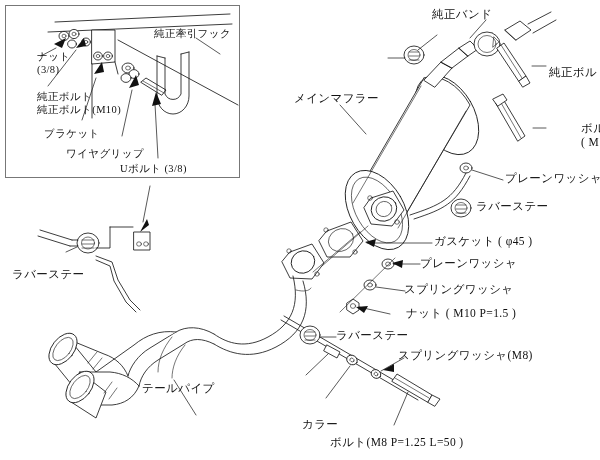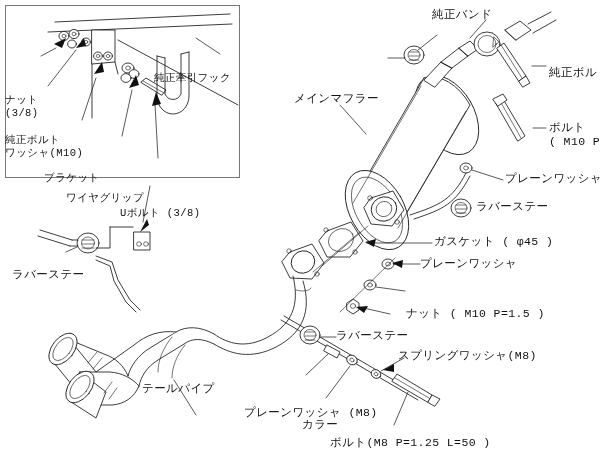--- a/index.html
+++ b/index.html
@@ -2,26 +2,26 @@
 <html><head>
 <meta charset="utf-8">
 <style>
   html,body{margin:0;padding:0;background:#ffffff;}
   #root{
     position:relative;width:600px;height:460px;background:#ffffff;overflow:hidden;
     font-family:"DejaVu Sans","Liberation Sans",sans-serif;color:#000;
   }
   .lbl{
     position:absolute;white-space:nowrap;color:#111;
-    font-family:Liberation Mono, monospace;
+    font-family:Liberation Serif, serif;
     letter-spacing:0.4px;line-height:1.18;
   }
-  .lbl.sm{font-size:10.5px;margin-top:44px;}
+  .lbl.sm{font-size:10.5px;}
   .lbl.md{font-size:11.5px;}
-  .lbl.two{line-height:1.25;}
+  .lbl.two{line-height:1.25;padding-left:32px;}
   #inset{
     position:absolute;left:5px;top:5px;width:235px;height:173px;
     border:1.4px solid #777;background:#fff;box-sizing:border-box;
   }
   svg{position:absolute;left:0;top:0;}
   .art{fill:none;stroke:#1a1a1a;stroke-width:0.85;
        stroke-linecap:round;stroke-linejoin:round;}
   .art.thin{stroke-width:0.6;}
   .art.lead{stroke-width:0.75;stroke:#222;}
   .art.fillw{fill:#ffffff;}
@@ -331,21 +331,21 @@
     </g>
   </svg>
 
   <div class="lbl sm two" style="left:5px;top:50px;">
     <div>ナット</div>
     <div>(3/8)</div>
   </div>
 
   <div class="lbl sm two" style="left:5px;top:90px;">
     <div>純正ボルト</div>
-    <div>ワッシャ(M10)</div>
+    <div>純正ボルト(M10)</div>
   </div>
 
   <div class="lbl sm" style="left:44px;top:128px;">ブラケット</div>
 
   <div class="lbl sm" style="left:66px;top:148px;text-align:right;">ワイヤグリップ</div>
 
   <div class="lbl sm" style="left:120px;top:163px;">Uボルト (3/8)</div>
 
   <div class="lbl sm" style="left:154px;top:28px;">純正牽引フック</div>
 
@@ -362,30 +362,30 @@
   </div>
 
   <div class="lbl md" style="left:505px;top:172px;">プレーンワッシャ</div>
 
   <div class="lbl md" style="left:476px;top:200px;">ラバーステー</div>
 
   <div class="lbl md" style="left:434px;top:235px;">ガスケット ( φ45 )</div>
 
   <div class="lbl md" style="left:420px;top:257px;">プレーンワッシャ</div>
 
+  <div class="lbl md" style="left:404px;top:283px;">スプリングワッシャ</div>
 
   <div class="lbl md" style="left:406px;top:307px;">ナット ( M10 P=1.5 )</div>
 
   <div class="lbl md" style="left:336px;top:329px;">ラバーステー</div>
 
   <div class="lbl md" style="left:398px;top:349px;">スプリングワッシャ(M8)</div>
 
   <div class="lbl md" style="left:302px;top:386px;margin-top:32px;">カラー</div>
 
-  <div class="lbl md" style="left:244px;top:406px;">プレーンワッシャ (M8)</div>
 
   <div class="lbl md" style="left:330px;top:436px;text-align:right;">ボルト(M8 P=1.25 L=50 )</div>
 
   <div class="lbl md" style="left:12px;top:268px;">ラバーステー</div>
 
   <div class="lbl md" style="left:142px;top:382px;">テールパイプ</div>
 
 </div>
 
 </body></html>

